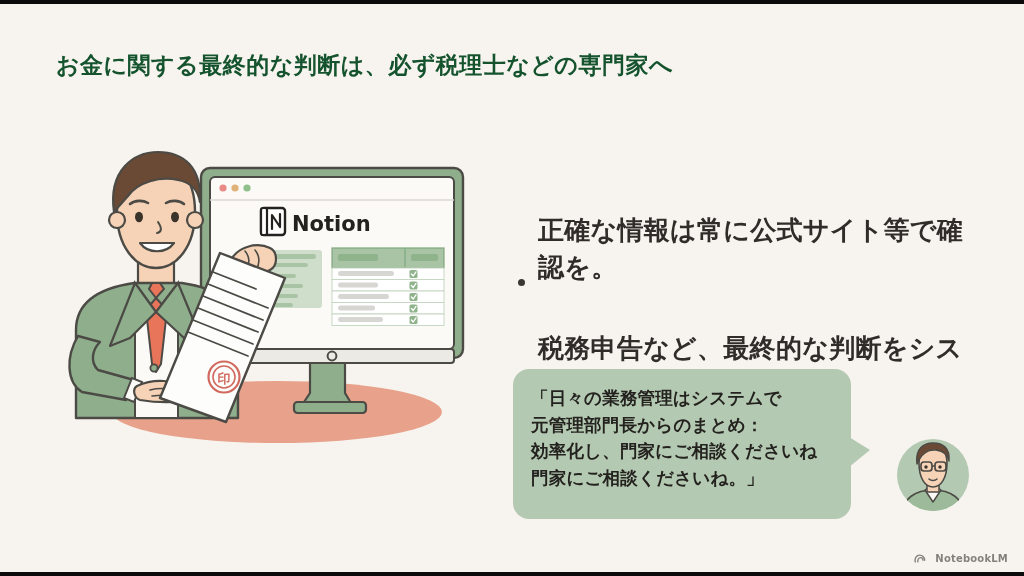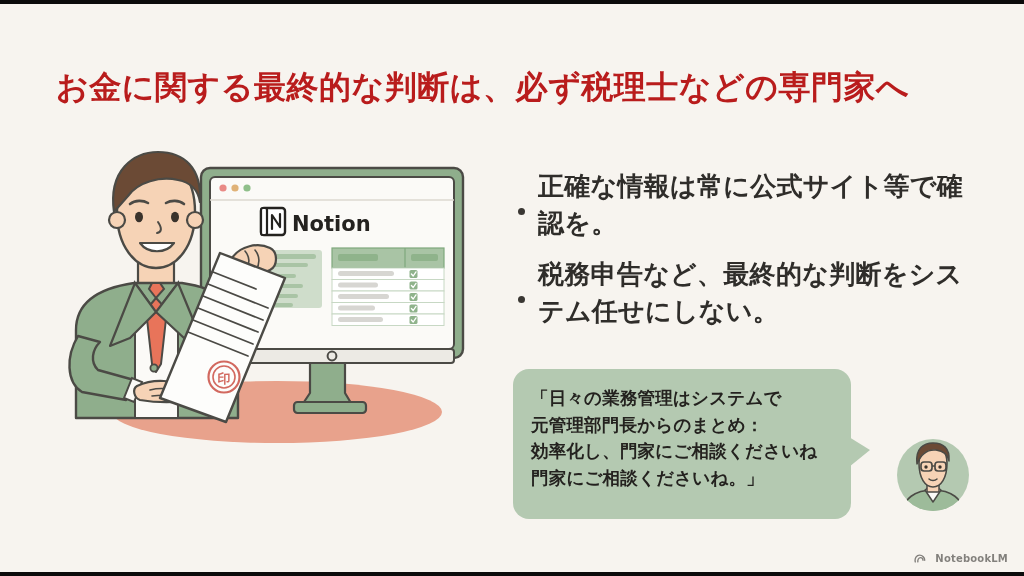--- a/index.html
+++ b/index.html
@@ -30,41 +30,41 @@
   }
   .letterbox.top { top: 0; }
   .letterbox.bottom { bottom: 0; }
 
   
   #title {
     position: absolute;
     left: 56px;
     top: 52px;
     width: 920px;
-    font-size: 32px;
+    font-size: 23px;
     font-weight: bold;
     letter-spacing: 0.5px;
-    color: #b91c1c;
+    color: #14532d;
     line-height: 1.2;
     white-space: nowrap;
-    margin-top: 16px;
   }
 
   
   #bullets {
     position: absolute;
     left: 518px;
     top: 168px;
     width: 470px;
   }
   .bullet {
     position: relative;
     display: flex;
-    align-items: center;
+    align-items: flex-end;
     margin-bottom: 14px;
+    margin-top: 44px;
   }
   .bullet-dot {
     width: 7px;
     height: 7px;
     border-radius: 50%;
     background: #3a3733;
     margin-top: 14px;
     margin-right: 13px;
     flex: 0 0 auto;
   }

